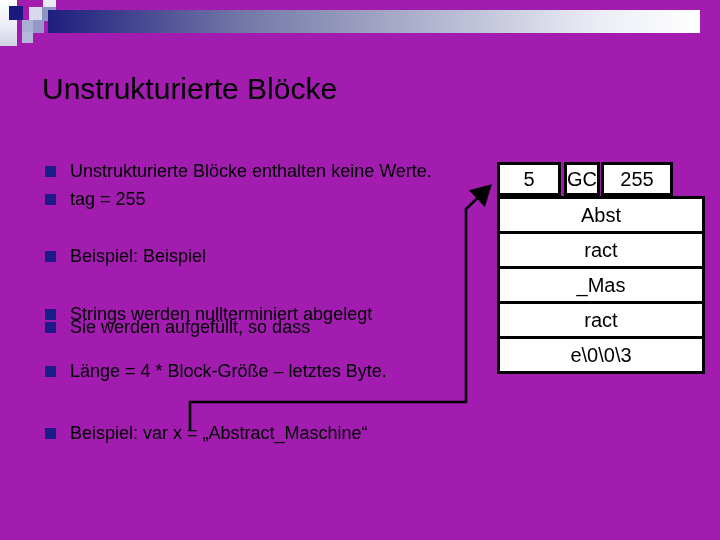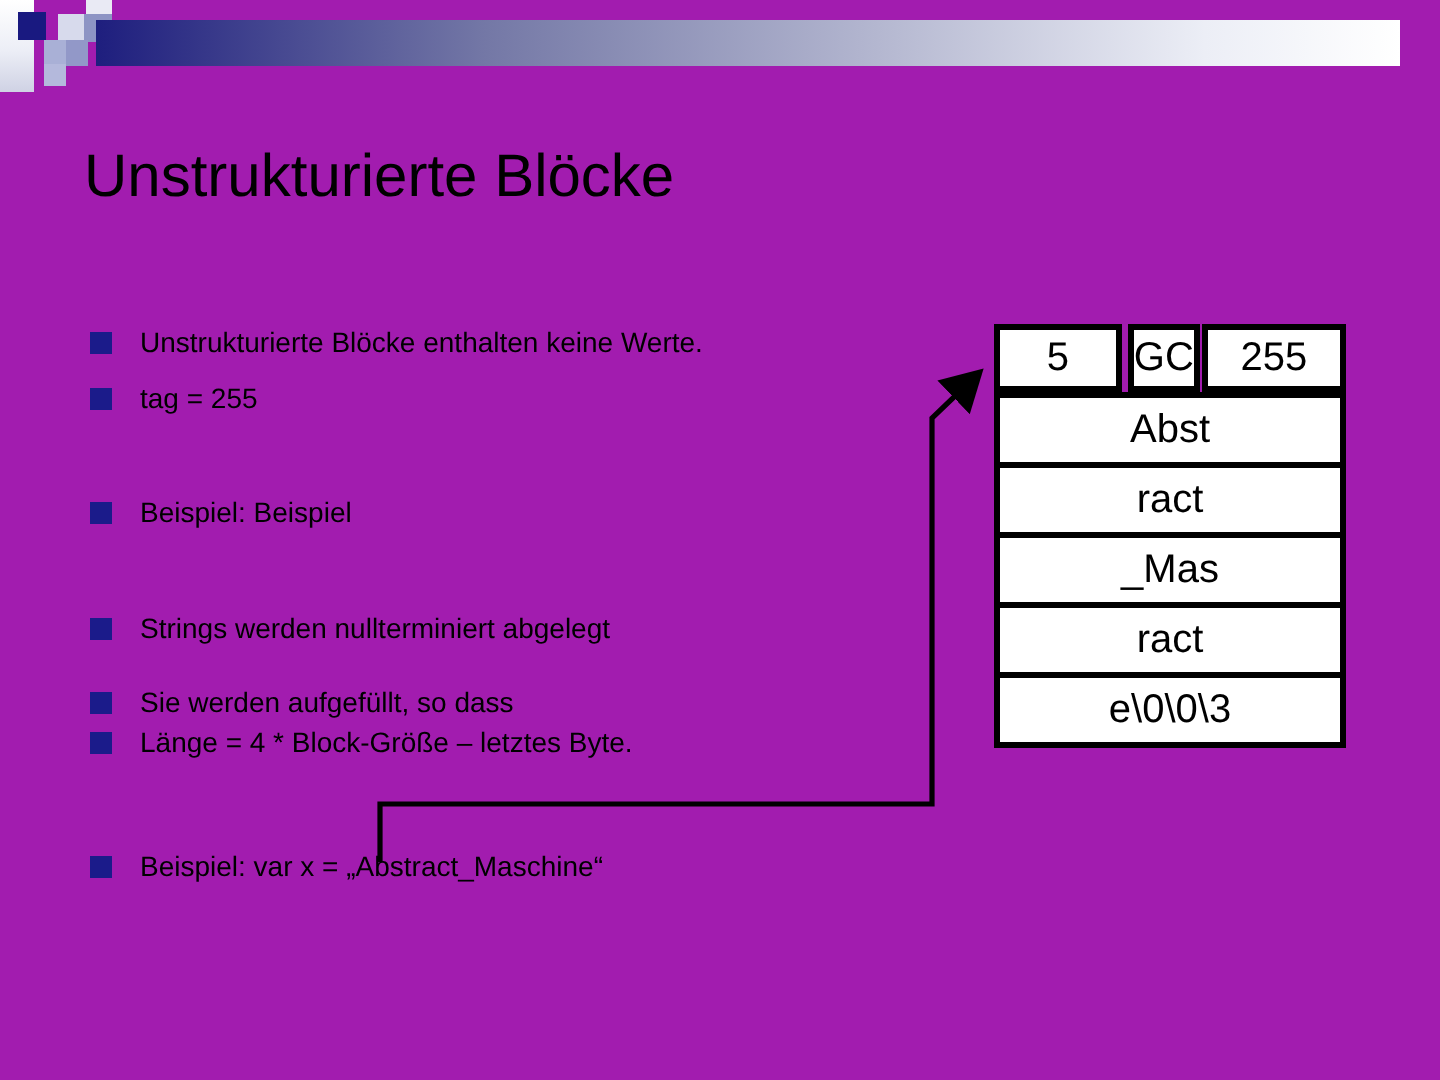--- a/index.html
+++ b/index.html
@@ -33,38 +33,38 @@
     position:absolute;left:42px;top:72px;
     font-size:30px;letter-spacing:0px;color:#000;white-space:nowrap;
   }
 
   
   .bullet-row{position:absolute;left:45px;white-space:nowrap;}
   .bullet-row .marker{
     position:absolute;left:0;top:6px;width:11px;height:11px;background:#1b1b8a;
   }
   .bullet-row .btext{
-    display:inline-block;margin-left:25px;font-size:14px;line-height:22px;color:#000;
+    display:inline-block;margin-left:25px;font-size:18px;line-height:22px;color:#000;
   }
   .b1{top:160px;} .b2{top:188px;} .b3{top:245px;}
-  .b4{top:303px;} .b5{top:340px;text-align:right;} .b6{top:360px;} .b7{top:422px;}
+  .b4{top:303px;} .b5{top:316px;text-align:right;} .b6{top:360px;} .b7{top:422px;}
 
   
   .mem-table{position:absolute;left:497px;top:162px;width:176px;}
   .mem-header{display:flex;height:34px;}
   .mem-cell{
     box-sizing:border-box;border:3px solid #000;background:#fff;
     display:flex;align-items:center;justify-content:center;
     font-size:20px;color:#000;
   }
   .hc1{width:70px;margin-right:3px;}
   .hc2{width:38px;margin-right:1px;}
   .hc3{width:79px;}
   .mem-row{
-    box-sizing:border-box;width:176px;height:38px;margin-top:-3px;
+    box-sizing:border-box;width:208px;height:38px;margin-top:-3px;
     border:3px solid #000;background:#fff;
     display:flex;align-items:center;justify-content:center;
     font-size:20px;color:#000;
   }
   .mem-row.first{margin-top:0;}
 
   
   .overlay{position:absolute;left:0;top:0;width:720px;height:540px;pointer-events:none;}
 </style>
 </head>

